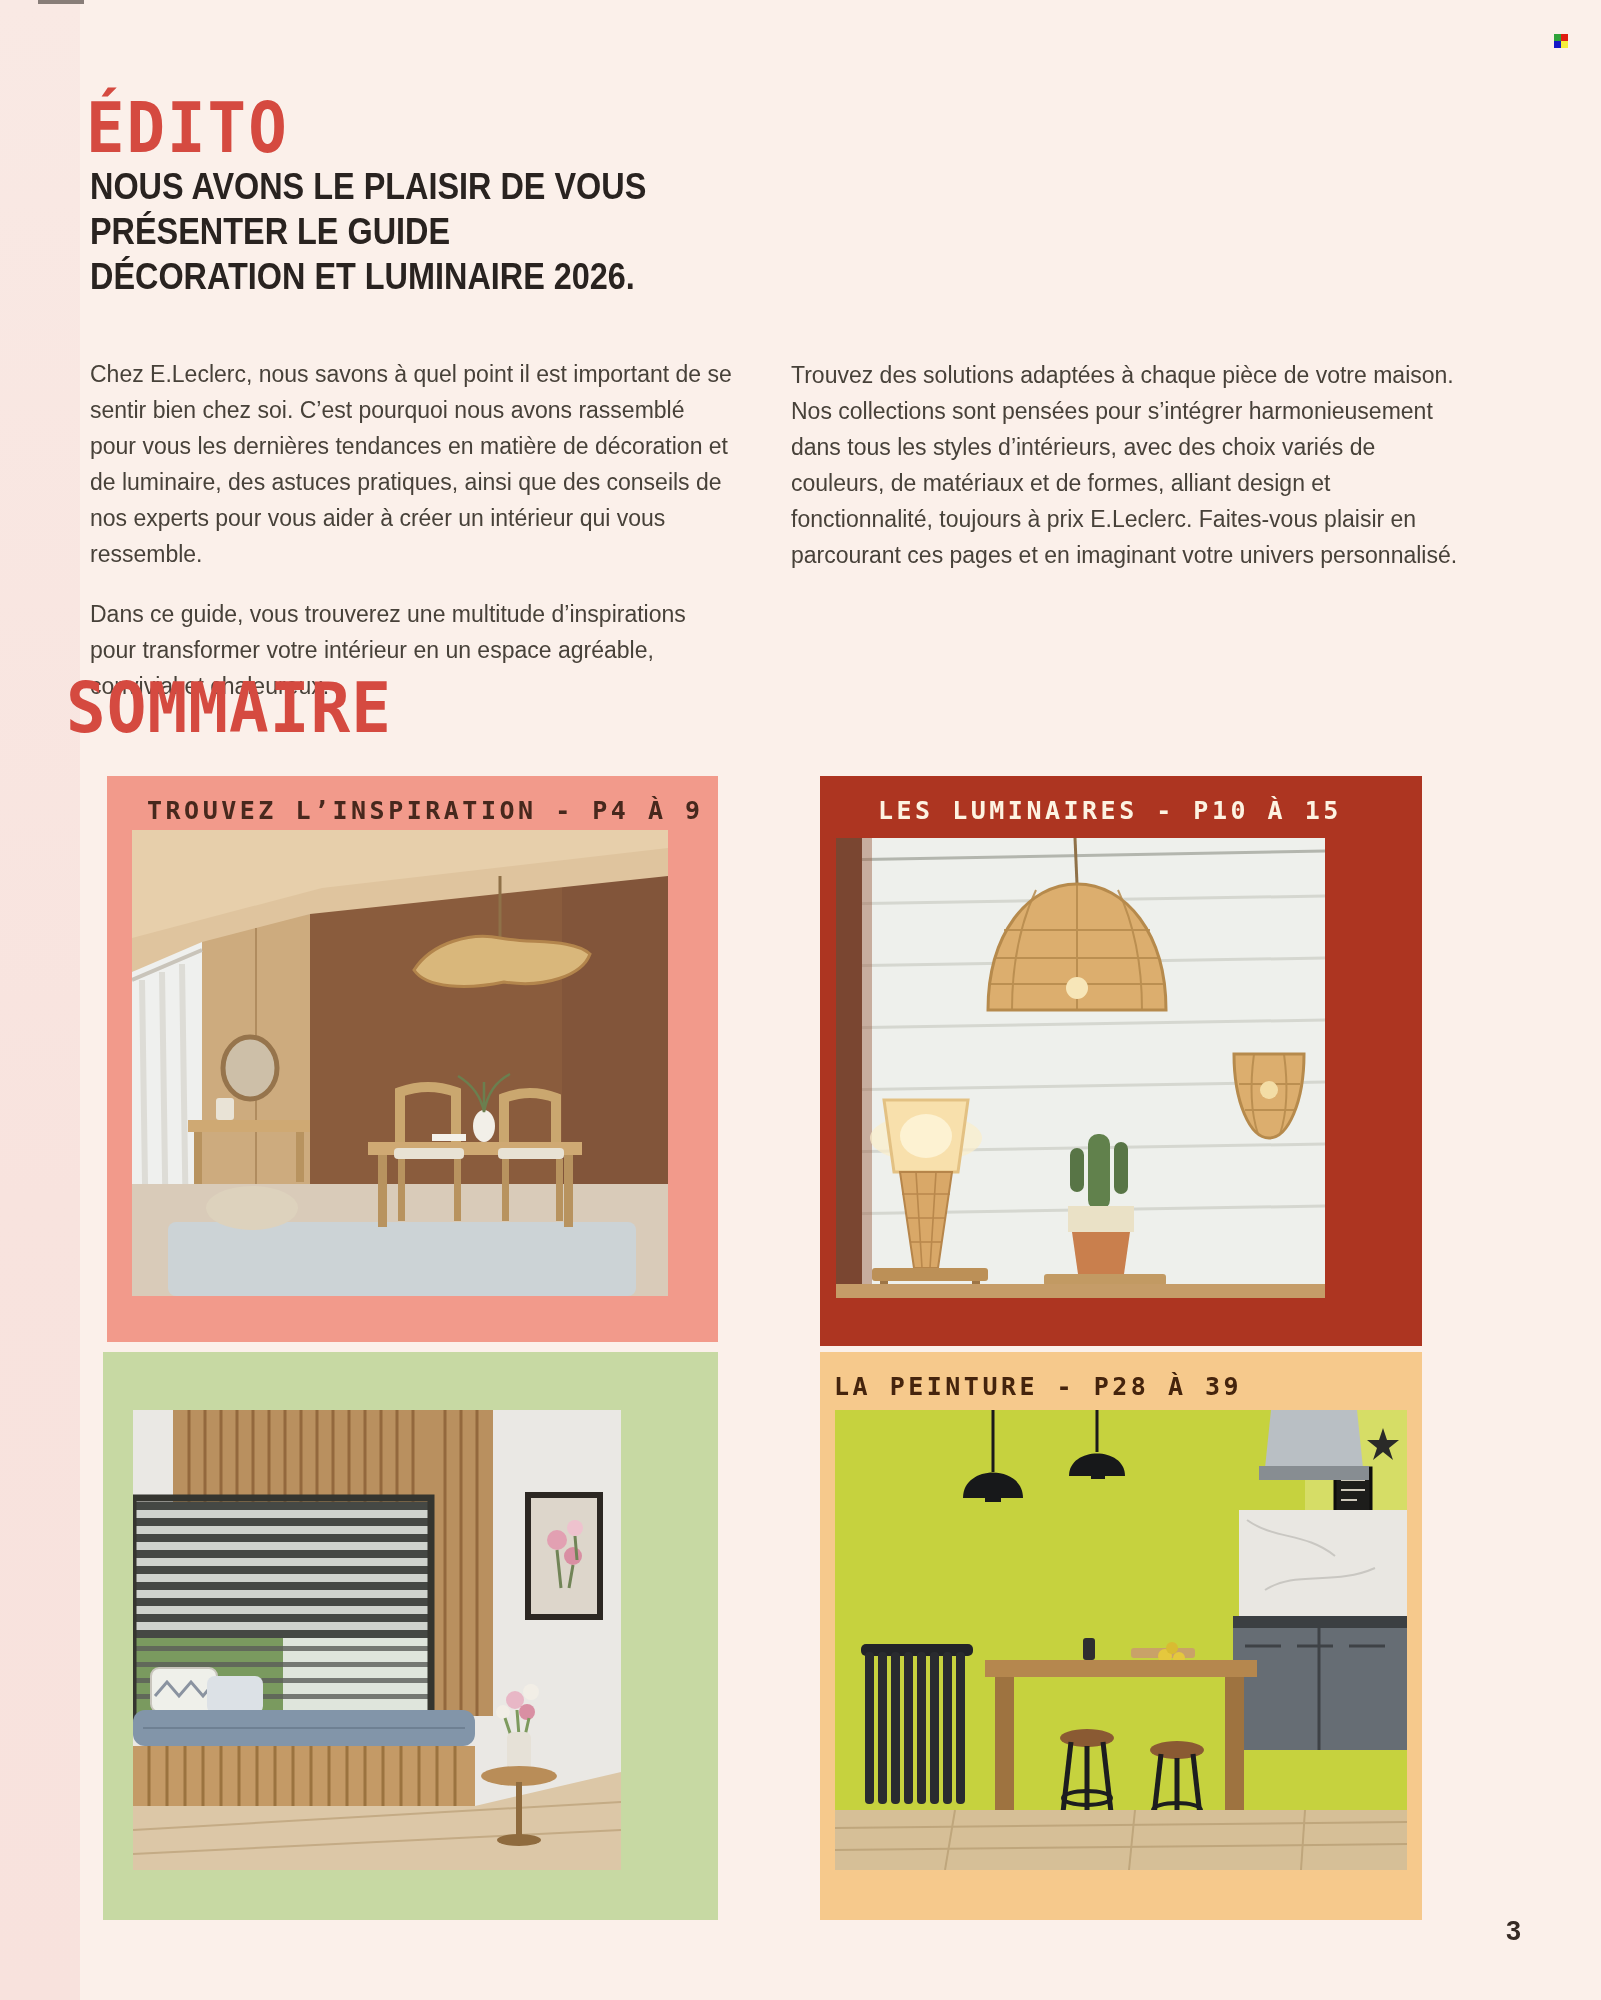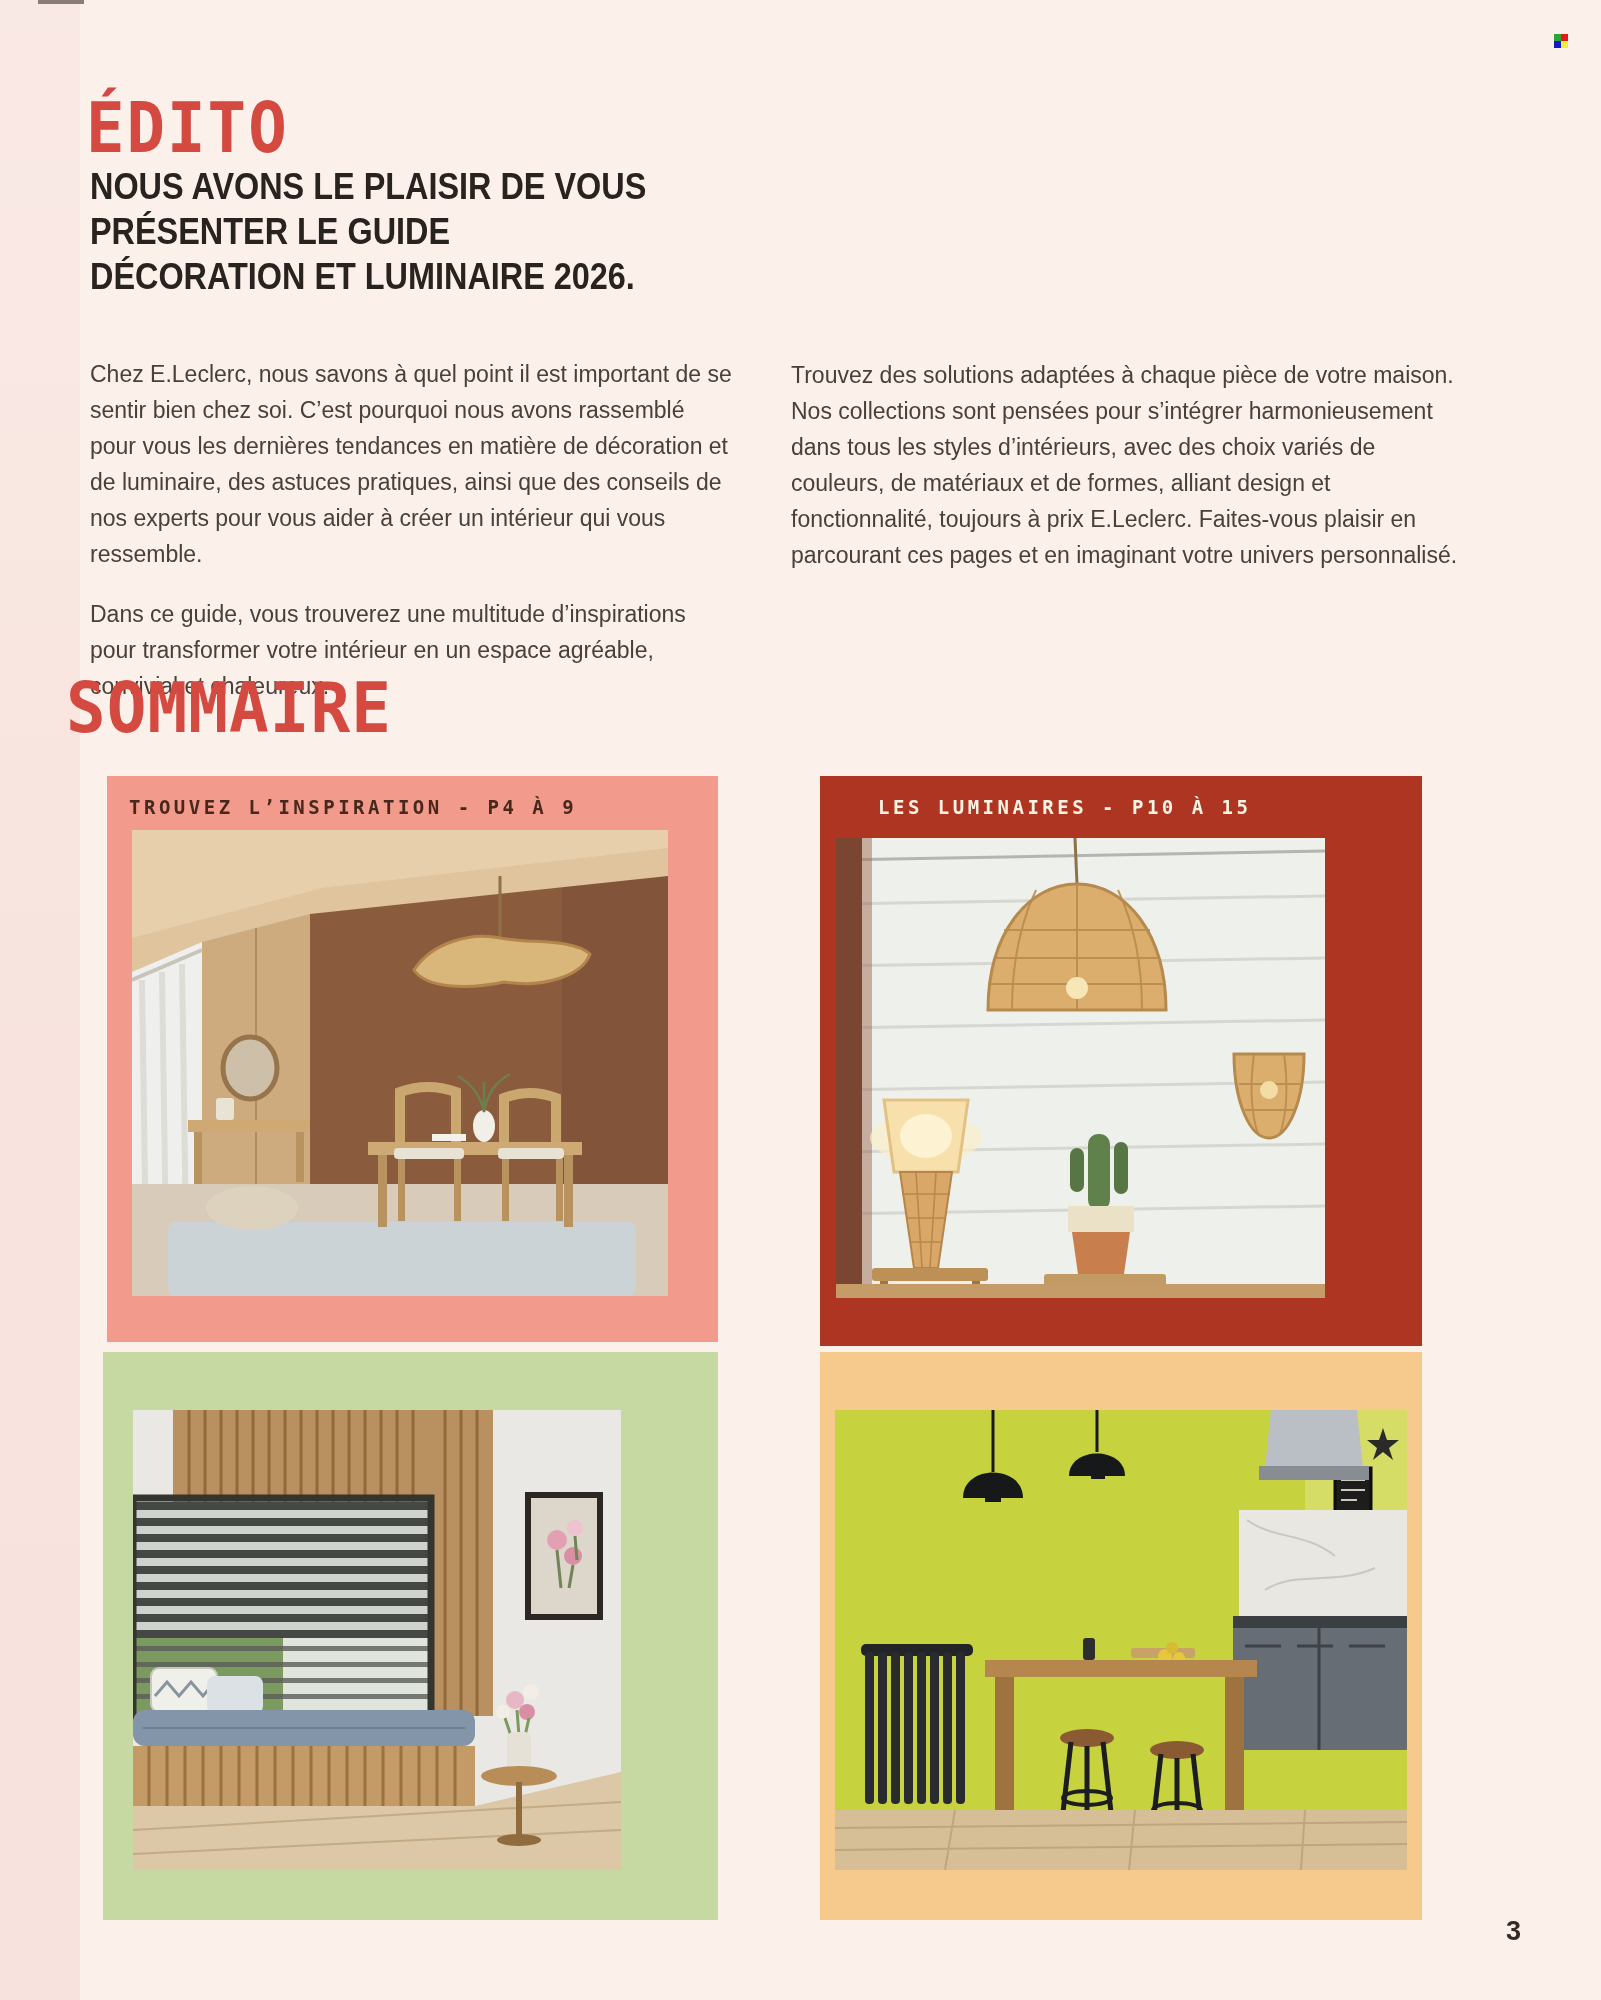--- a/index.html
+++ b/index.html
@@ -49,22 +49,22 @@
   .sommaire-title{
     position:absolute;left:66px;top:668px;
     font-family:"DejaVu Sans Mono", monospace;
     font-weight:800;font-size:66px;letter-spacing:1px;
     color:#d54a40;transform:scaleY(1.05);transform-origin:left top;
   }
 
   .card{position:absolute;box-sizing:border-box;}
   .card .card-label{
     font-family:"DejaVu Sans Mono", monospace;
-    font-weight:700;font-size:19px;letter-spacing:3.5px;
-    padding:20px 10px 0 22px;white-space:nowrap;
+    font-weight:700;font-size:25px;letter-spacing:3.5px;
+    padding:20px 10px 0 40px;white-space:nowrap;
   }
   .card .photo{position:absolute;overflow:hidden;}
   .photo svg{display:block;width:100%;height:100%;}
 
   .card-inspiration{left:107px;top:776px;width:611px;height:566px;background:#f29a8b;}
   .card-inspiration .card-label{color:#47281d;}
   .card-inspiration .photo{left:25px;top:54px;width:536px;height:466px;}
 
   .card-luminaires{left:820px;top:776px;width:602px;height:570px;background:#ad3521;}
   .card-luminaires .card-label{color:#fdf3e2;padding-left:12px;margin-left:46px;}
@@ -314,20 +314,21 @@
       </g>
       <rect x="374" y="322" width="24" height="40" rx="6" fill="#e6e1d7"></rect>
       <ellipse cx="386" cy="366" rx="38" ry="10" fill="#b98d58"></ellipse>
       <line x1="386" y1="372" x2="386" y2="428" stroke="#8f6b3e" stroke-width="6"></line>
       <ellipse cx="386" cy="430" rx="22" ry="6" fill="#8f6b3e"></ellipse>
     </svg>
   </div>
 </div>
 
 <div class="card card-peinture">
+  <div class="card-label">LA PEINTURE - P28 À 39</div>
   <div class="photo">
     <svg viewBox="0 0 572 460" preserveAspectRatio="none">
       <rect width="572" height="460" fill="#c6d23e"></rect>
       <rect x="470" y="0" width="102" height="160" fill="#d6dd66"></rect>
       <polygon points="548,18 552,30 564,30 554,38 558,50 548,42 538,50 542,38 532,30 544,30" fill="#2a2a28"></polygon>
       <rect x="500" y="58" width="36" height="48" fill="#1d1d1b" stroke="#0e0e0c" stroke-width="3"></rect>
       <g stroke="#cfcabd" stroke-width="2">
         <line x1="506" y1="70" x2="530" y2="70"></line>
           <line x1="506" y1="80" x2="530" y2="80"></line>
           <line x1="506" y1="90" x2="522" y2="90"></line>

